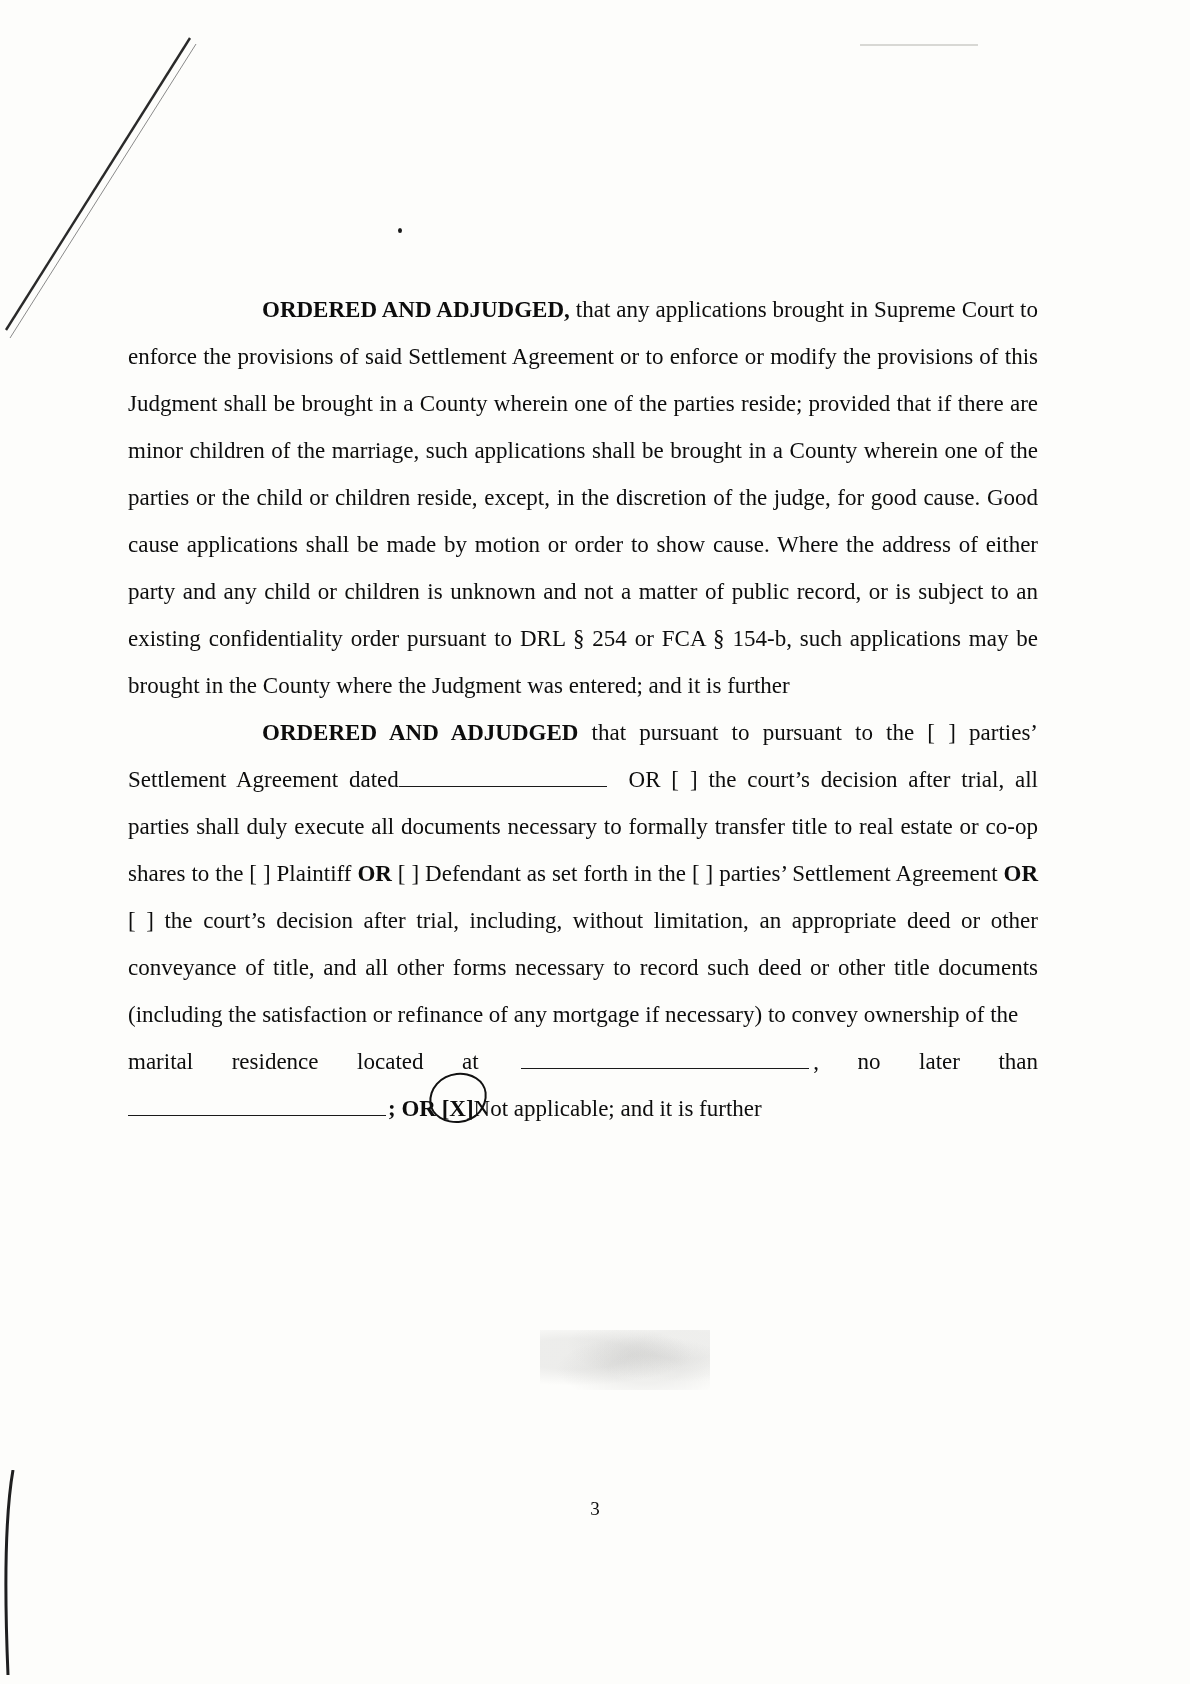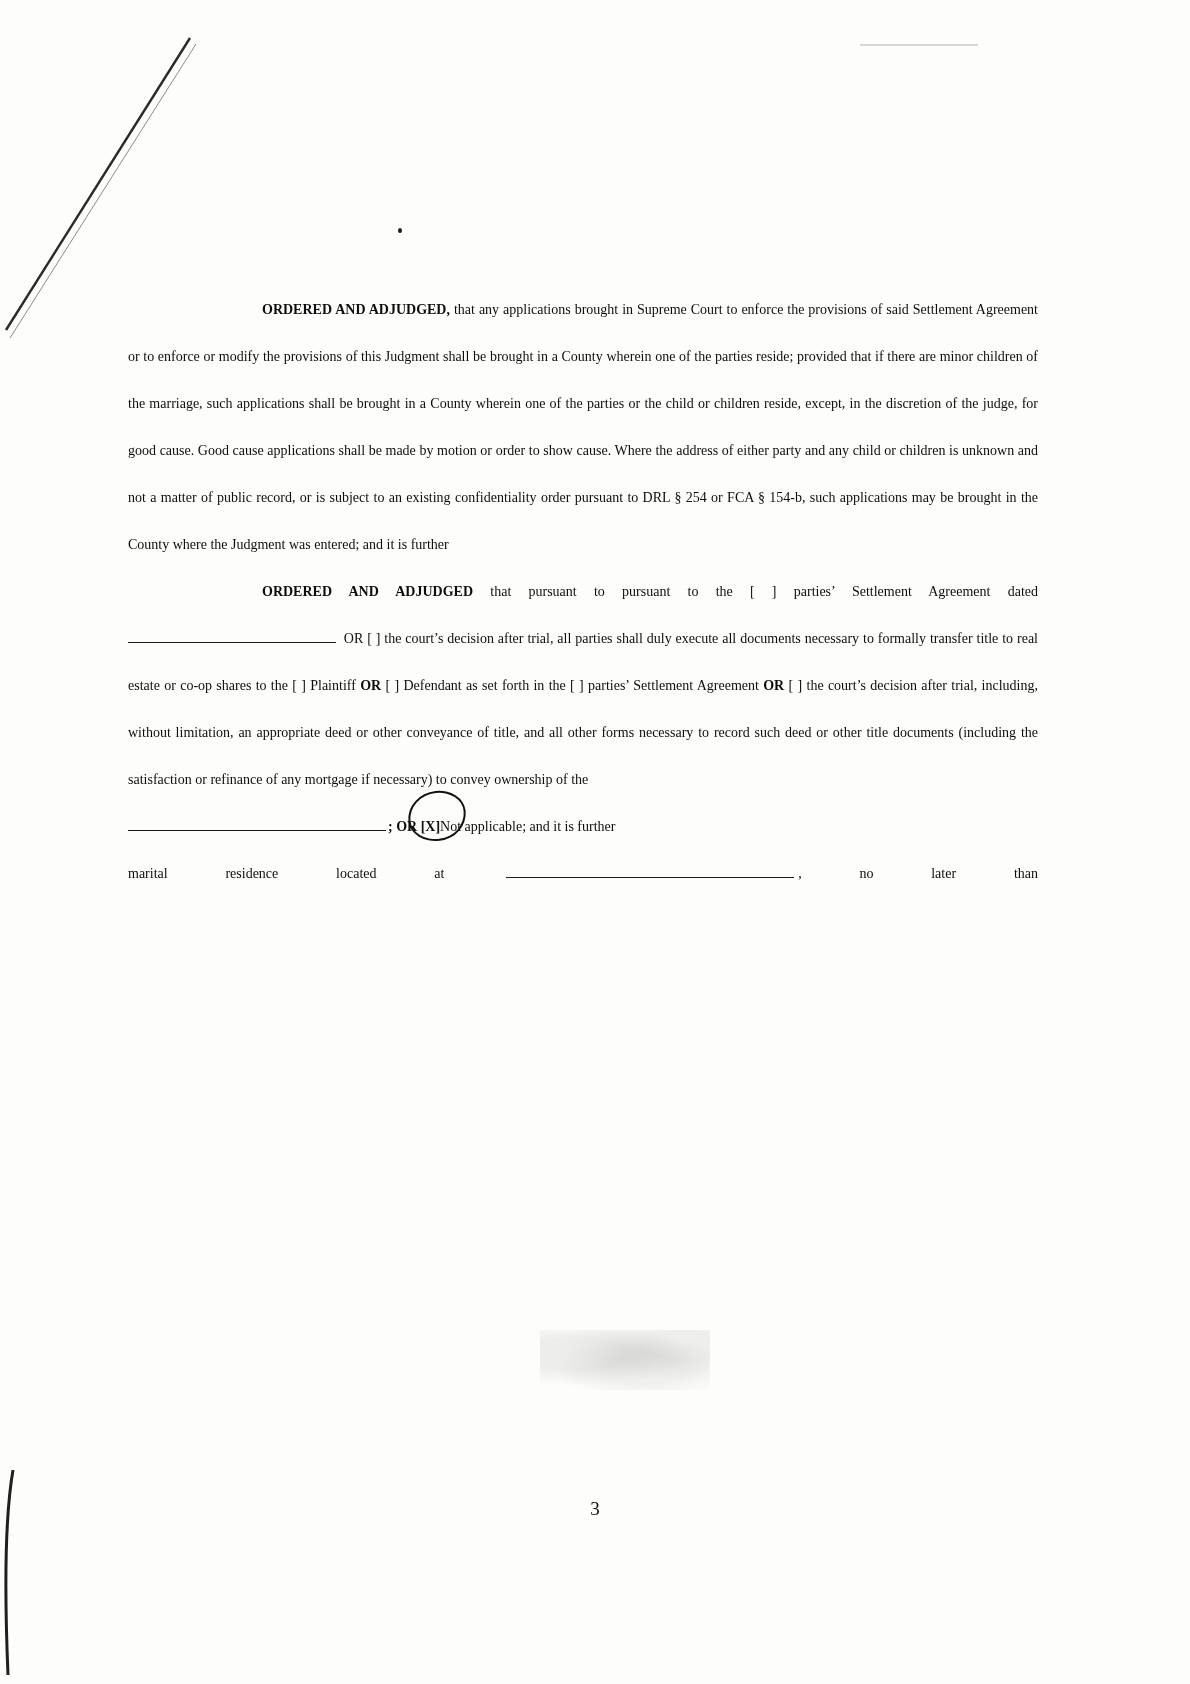--- a/index.html
+++ b/index.html
@@ -73,21 +73,21 @@
   
   .doc-body {
     position: absolute;
     left: 128px;
     top: 286px;
     width: 910px;
   }
 
   p.para {
     margin: 0 0 0 0;
-    font-size: 14px;
+    font-size: 23px;
     line-height: 47px;
     text-align: justify;
     text-justify: inter-word;
   }
   .lead-in {
     display: inline-block;
     width: 134px;
   }
   b, .bold { font-weight: bold; }
 
@@ -160,33 +160,33 @@
 
     <p class="para">
       <span class="lead-in"></span><b>ORDERED AND ADJUDGED,</b><span> that any applications brought in Supreme Court to enforce the provisions of said Settlement Agreement or to enforce or modify the provisions of this Judgment shall be brought in a County wherein one of the parties reside; provided that if there are minor children of the marriage, such applications shall be brought in a County wherein one of the parties or the child or children reside, except, in the discretion of the judge, for good cause. Good cause applications shall be made by motion or order to show cause. Where the address of either party and any child or children is unknown and not a matter of public record, or is subject to an existing confidentiality order pursuant to DRL § 254 or FCA § 154-b, such applications may be brought in the County where the Judgment was entered; and it is further</span>
     </p>
 
     <p class="para">
       <span class="lead-in"></span><b>ORDERED AND ADJUDGED</b><span> that pursuant to pursuant to the [ ] parties’ Settlement Agreement dated</span><span class="blank-line bl-date"></span>&nbsp;
       <b style="font-weight:normal">OR  [ ] the court’s decision after trial, all parties shall duly execute all documents necessary to formally transfer title to real estate or co-op shares to the  [ ] Plaintiff </b><b>OR</b><span> [ ] Defendant as set forth in the  [ ] parties’ Settlement Agreement </span><b>OR</b><span>  [ ] the court’s decision after trial, including, without limitation, an appropriate deed or other conveyance of title, and all other forms necessary to record such deed or other title documents (including the satisfaction or refinance of any mortgage if necessary) to convey ownership of the</span>
     </p>
 
-    <p class="para">
-      <span class="blank-line bl-when"></span><b>; OR</b>
-      <span class="circle-mark"><span class="ring"></span><b>[X]</b></span><span>Not applicable; and it is further</span>
-    </p>
-
     <p class="para line-spread">
       <span>marital</span>
       <span>residence</span>
       <span>located</span>
       <span>at</span>
       <span class="blank-line bl-addr"></span><span>,</span>
       <span>no</span>
       <span>later</span>
       <span>than</span>
     </p>
 
+    <p class="para">
+      <span class="blank-line bl-when"></span><b>; OR</b>
+      <span class="circle-mark"><span class="ring"></span><b>[X]</b></span><span>Not applicable; and it is further</span>
+    </p>
+
 
   </div>
 
   <div class="page-number">3</div>
 </div>
 
 </body></html>

